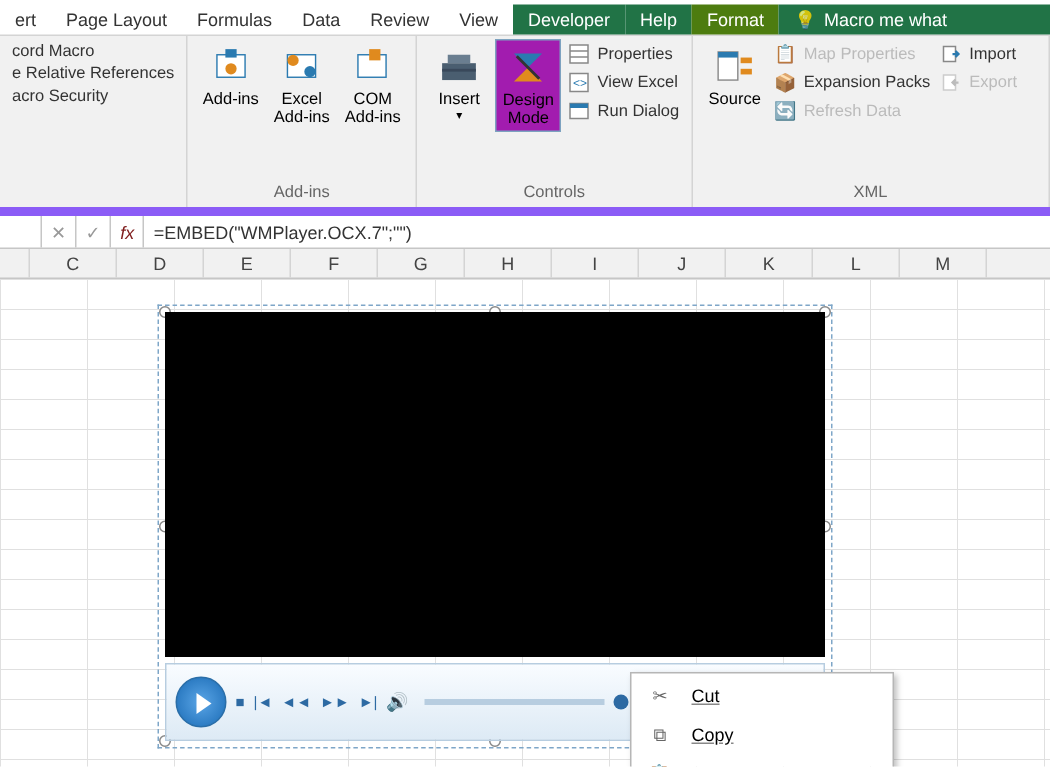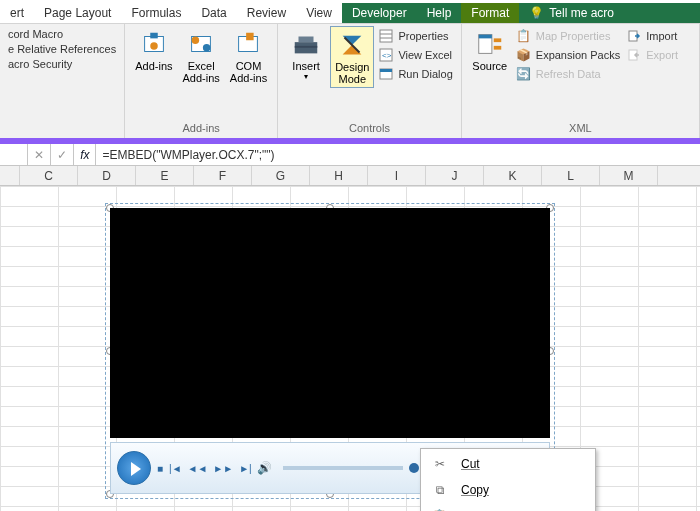--- a/index.html
+++ b/index.html
@@ -14,28 +14,28 @@
 .ribbon { display: flex; background: #f1f1f1; border-bottom: 6px solid #8b5cf6; height: 120px; }
 .group { display: flex; flex-direction: column; border-right: 1px solid #d4d4d4; padding: 2px 6px; }
 .group-body { flex: 1; display: flex; gap: 2px; align-items: flex-start; }
 .group-label { text-align: center; font-size: 11px; color: #666; padding: 2px 0; }
 
 .vlist { display: flex; flex-direction: column; gap: 3px; padding: 2px; }
 .vitem { display: flex; align-items: center; gap: 4px; font-size: 11px; color: #333; white-space: nowrap; }
 .vitem.disabled { color: #bbb; }
 
 .bigbtn { display: flex; flex-direction: column; align-items: center; justify-content: flex-start; padding: 2px 4px; font-size: 11px; text-align: center; min-width: 44px; }
-.bigbtn.pressed { background: #fef9c3; border: 1px solid #7da2c0; }
+.bigbtn.pressed { background: #a21caf; border: 1px solid #7da2c0; }
 .icon-lg { width: 32px; height: 32px; display: flex; align-items: center; justify-content: center; }
 .icon-sm { width: 16px; height: 16px; display: flex; align-items: center; justify-content: center; font-size: 12px; }
 
 .formula-bar { display: flex; align-items: center; height: 22px; border-bottom: 1px solid #c6c6c6; font-size: 12px; }
 .fb-cell { border-right: 1px solid #c6c6c6; padding: 0 6px; height: 100%; display: flex; align-items: center; }
 .fb-input { flex: 1; padding: 0 6px; height: 100%; display: flex; align-items: center; color: #333; }
-.fb-fx { color: #0f172a; font-style: italic; }
+.fb-fx { color: #7f1d1d; font-style: italic; }
 
 .col-headers { display: flex; height: 20px; background: #f1f1f1; border-bottom: 1px solid #c6c6c6; font-size: 12px; color: #444; }
 .col-h { flex: 0 0 58px; border-right: 1px solid #d4d4d4; display: flex; align-items: center; justify-content: center; }
 
 .grid { position: relative; width: 100%; height: 353px; background: #fff; overflow: hidden; }
 .gridlines { position: absolute; inset: 0;
   background-image: linear-gradient(to right, #e0e0e0 1px, transparent 1px),
                     linear-gradient(to bottom, #e0e0e0 1px, transparent 1px);
   background-size: 58px 20px;
 }
@@ -85,21 +85,21 @@
   <div class="tab">Page Layout</div>
   <div class="tab">Formulas</div>
   <div class="tab">Data</div>
   <div class="tab">Review</div>
   <div class="tab">View</div>
   <div class="tab active">Developer</div>
   <div class="tab active" style="background:#217346">Help</div>
   <div class="tab active" style="background:#4d7c0f">Format</div>
   <div class="tab active tellme" style="background:#217346;flex:1">
     <span class="bulb">💡</span>
-    <span>Tell me acro</span>
+    <span>Macro me what</span>
   </div>
 </div>
 
 <div class="ribbon">
   <div class="group">
     <div class="group-body">
       <div class="vlist">
         <div class="vitem">cord Macro</div>
         <div class="vitem">e Relative References</div>
         <div class="vitem">acro Security</div>

